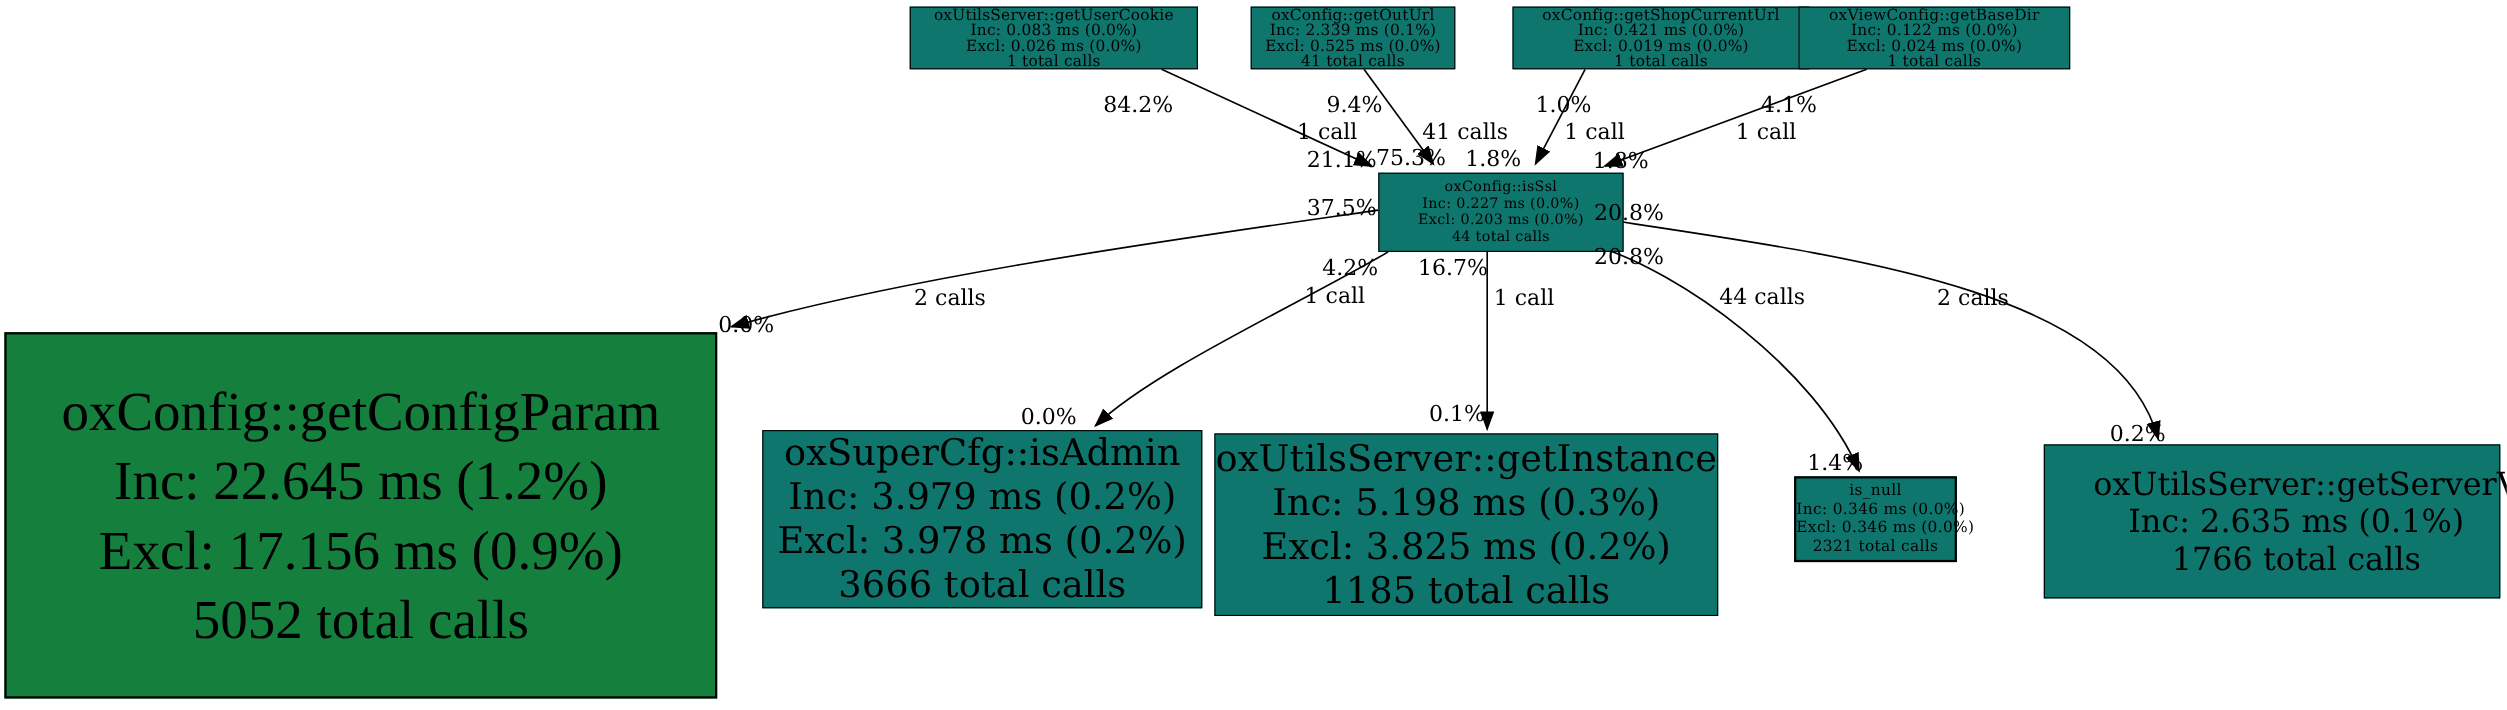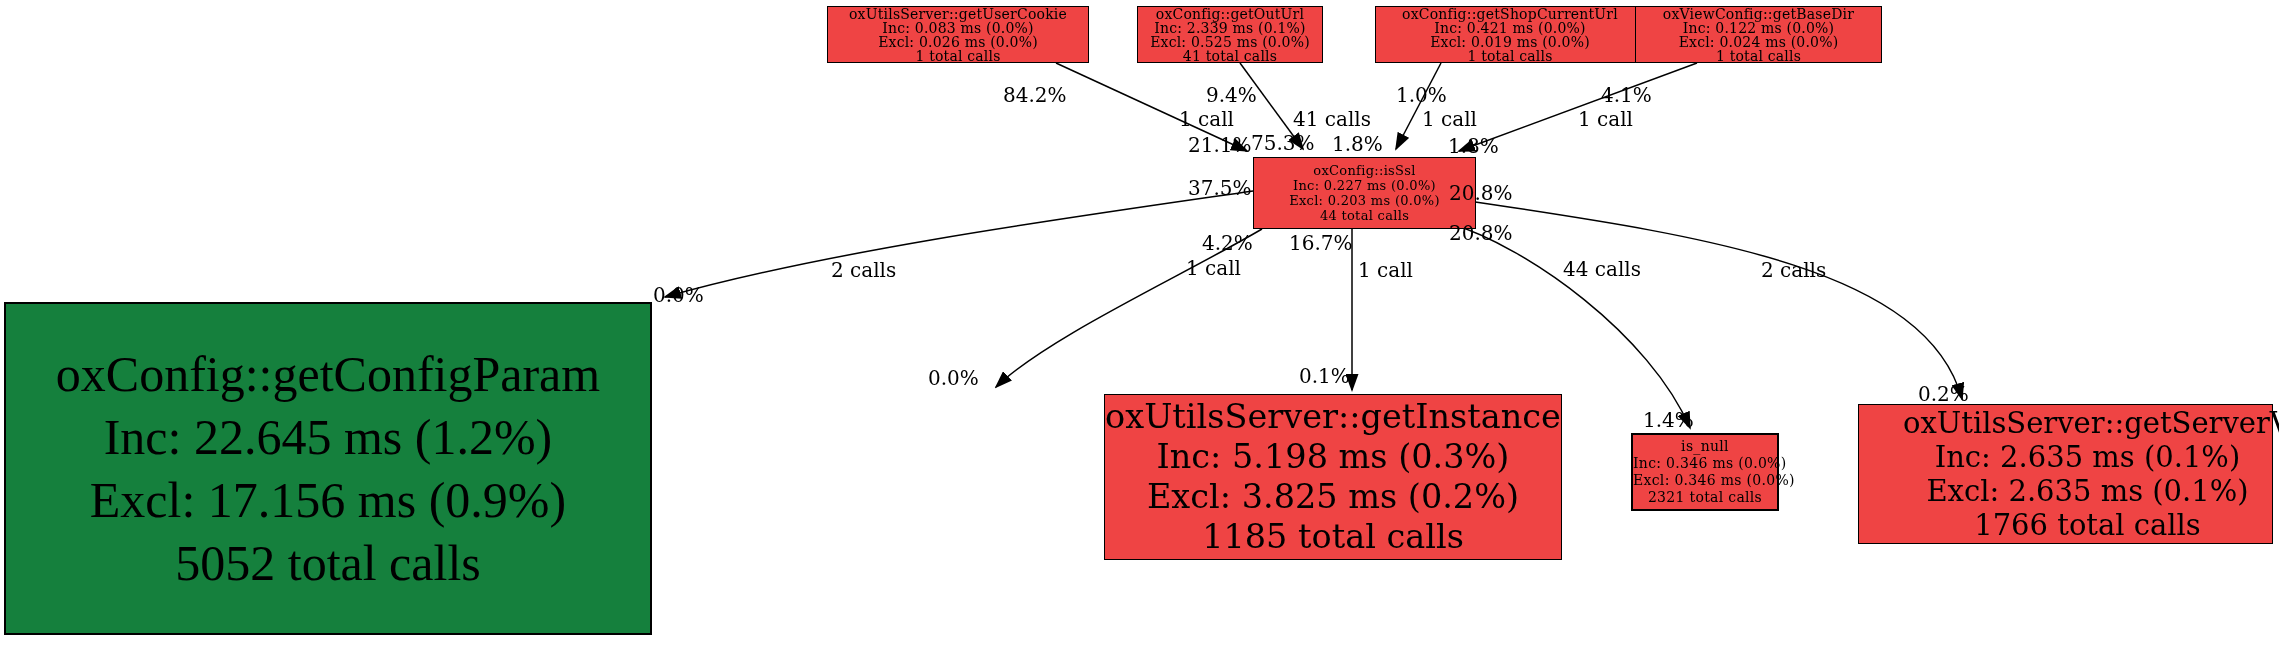--- a/index.html
+++ b/index.html
@@ -9,21 +9,21 @@
     background:#ffffff;
     font-family:"DejaVu Serif", serif;
     color:#000;
     overflow:hidden;
   }
   #edges{position:absolute;left:0;top:0;width:2279px;height:645px;}
   .node{
     position:absolute;
     box-sizing:border-box;
     border:1px solid #000;
-    background:#ef4444;
+    background:#0f766e;
     display:flex;
     flex-direction:column;
     justify-content:center;
     text-align:center;
     z-index:2;
   }
   .node div{white-space:nowrap;}
   .node-small{font-size:14px;line-height:14px;letter-spacing:0.2px;}
   .node-mid{font-size:13px;line-height:15px;letter-spacing:0.3px;}
   .node-isnull{font-size:14px;line-height:17px;letter-spacing:0.3px;}
@@ -102,39 +102,44 @@
     <div>44 total calls</div>
   </div>
 
   <div class="node node-hot" style="left:4px;top:302px;width:648px;height:333px;">
     <div>oxConfig::getConfigParam</div>
     <div>Inc: 22.645 ms (1.2%)</div>
     <div>Excl: 17.156 ms (0.9%)</div>
     <div>5052 total calls</div>
   </div>
 
+  <div class="node node-big" style="left:693px;top:391px;width:400px;height:162px;">
+    <div>oxSuperCfg::isAdmin</div>
+    <div>Inc: 3.979 ms (0.2%)</div>
+    <div>Excl: 3.978 ms (0.2%)</div>
+    <div>3666 total calls</div>
+  </div>
 
   <div class="node node-big" style="left:1104px;top:394px;width:458px;height:166px;">
     <div>oxUtilsServer::getInstance</div>
     <div>Inc: 5.198 ms (0.3%)</div>
     <div>Excl: 3.825 ms (0.2%)</div>
     <div>1185 total calls</div>
   </div>
 
   <div class="node node-isnull" style="left:1631px;top:433px;width:148px;height:78px;border-width:2px;">
     <div>is_null</div>
     <div>Inc: 0.346 ms (0.0%)</div>
     <div>Excl: 0.346 ms (0.0%)</div>
     <div>2321 total calls</div>
   </div>
 
   <div class="node node-big2" style="left:1858px;top:404px;width:415px;height:140px;">
     <div>oxUtilsServer::getServerVar</div>
     <div>Inc: 2.635 ms (0.1%)</div>
-    <div>Excl: 2.635 ms (0.1%)</div>
     <div>1766 total calls</div>
   </div>
 
   <span class="elabel" style="left:1003px;top:84px;">84.2%</span>
   <span class="elabel" style="left:1179px;top:108px;">1 call</span>
   <span class="elabel" style="left:1188px;top:134px;">21.1%</span>
 
   <span class="elabel" style="left:1206px;top:84px;">9.4%</span>
   <span class="elabel" style="left:1293px;top:108px;">41 calls</span>
   <span class="elabel" style="left:1251px;top:132px;">75.3%</span>

